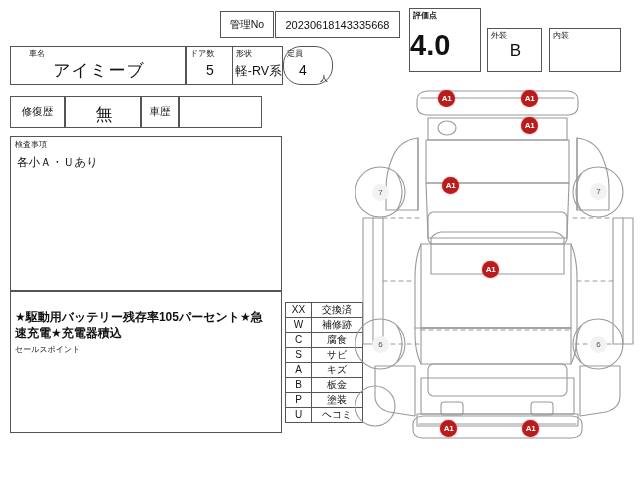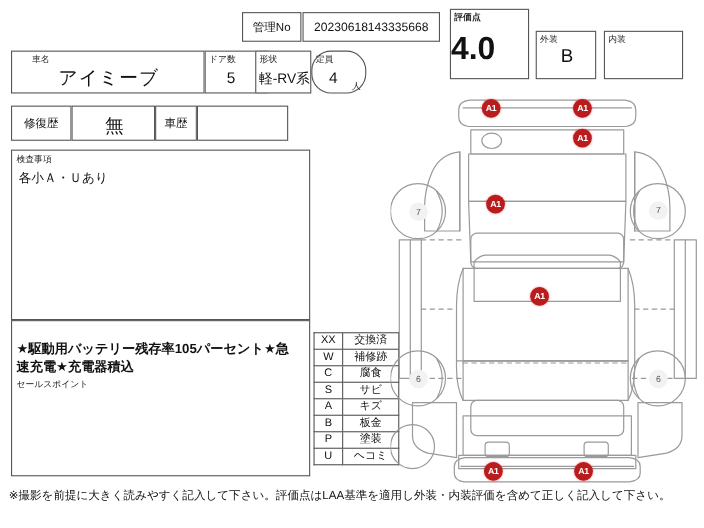--- a/index.html
+++ b/index.html
@@ -377,15 +377,14 @@
     <div class="marker m-a1" style="left:85px;  top:342px;">A1</div>
     <div class="marker m-a1" style="left:167px; top:342px;">A1</div>
 
     
     <div class="wheel-num" style="left:17px;  top:106px;">7</div>
     <div class="wheel-num" style="left:235px; top:105px;">7</div>
     <div class="wheel-num" style="left:17px;  top:258px;">6</div>
     <div class="wheel-num" style="left:235px; top:258px;">6</div>
   </div>
 
-  <div id="footer-note">※撮影を前提に大きく読みやすく記入して下さい。評価点はLAA基準を適用し外装・内装評価を含めて正しく記入して下さい。</div>
 
 </div>
 
 </body></html>

